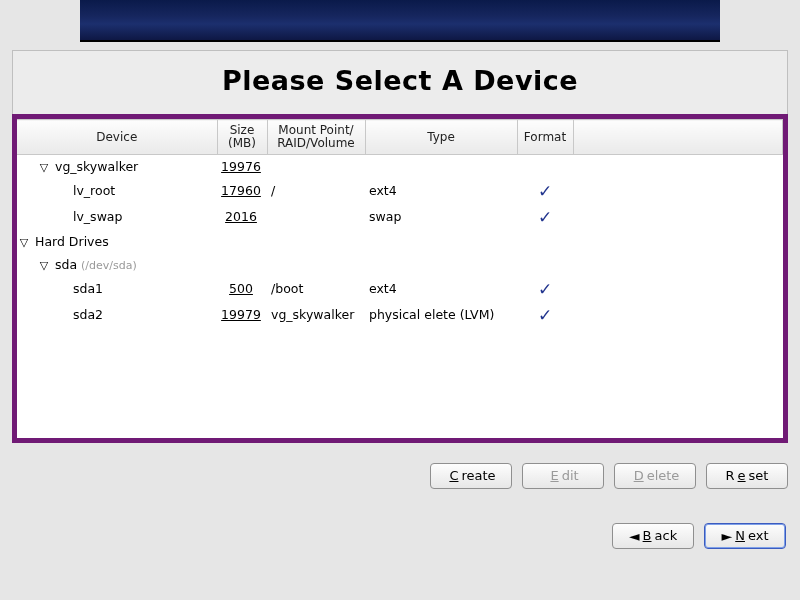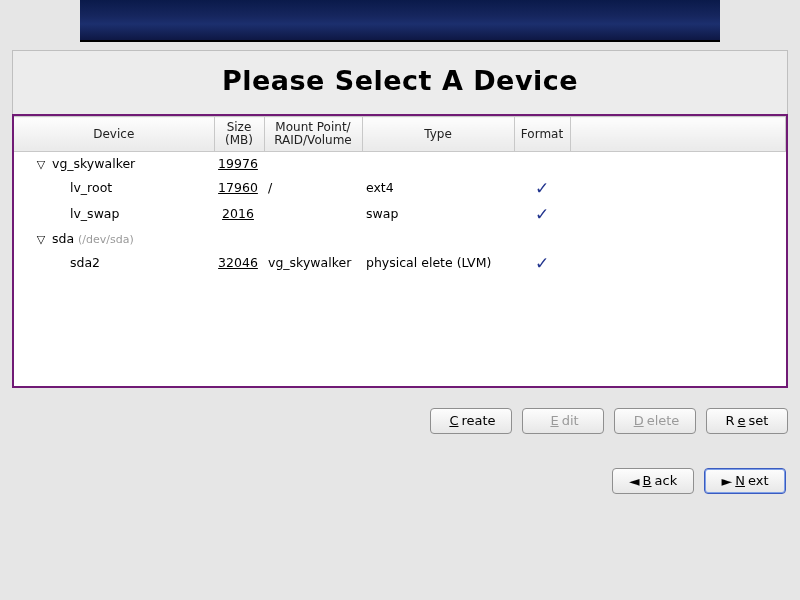--- a/index.html
+++ b/index.html
@@ -27,21 +27,21 @@
   }
   .title {
     text-align: center;
     font-weight: bold;
     font-size: 27px;
     letter-spacing: 0.5px;
     margin-bottom: 18px;
   }
   .table-wrap {
     background: #fff;
-    border: 2px solid #701a75;
+    border: 5px solid #701a75;
     margin: 10px -1px -1px -1px;
   }
   table {
     width: 100%;
     border-collapse: collapse;
     table-layout: fixed;
   }
   thead th {
     font-weight: normal;
     font-size: 12px;
@@ -178,30 +178,46 @@
         </tr>
         <tr>
           <td class="indent2">lv_swap</td>
           <td class="col-size">2016</td>
           <td></td>
           <td>swap</td>
           <td class="col-format"><span class="check">✓</span></td>
           <td></td>
         </tr>
         <tr>
+          <td class="indent0"><span class="tri">▽</span> <span>Hard Drives</span></td>
+          <td></td>
+            <td></td>
+            <td></td>
+            <td></td>
+            <td></td>
+        </tr>
+        <tr>
           <td class="indent1"><span class="tri">▽</span> <span>sda</span> <span class="dim">(/dev/sda)</span></td>
           <td></td>
             <td></td>
             <td></td>
             <td></td>
             <td></td>
         </tr>
         <tr>
+          <td class="indent2">sda1</td>
+          <td class="col-size">500</td>
+          <td>/boot</td>
+          <td>ext4</td>
+          <td class="col-format"><span class="check">✓</span></td>
+          <td></td>
+        </tr>
+        <tr>
           <td class="indent2">sda2</td>
-          <td class="col-size">32046</td>
+          <td class="col-size">19979</td>
           <td>vg_skywalker</td>
           <td>physical elete (LVM)</td>
           <td class="col-format"><span class="check">✓</span></td>
           <td></td>
         </tr>
         <tr>
             <td colspan="6" class="table-body-space"></td>
           </tr>
       </tbody>
     </table>

